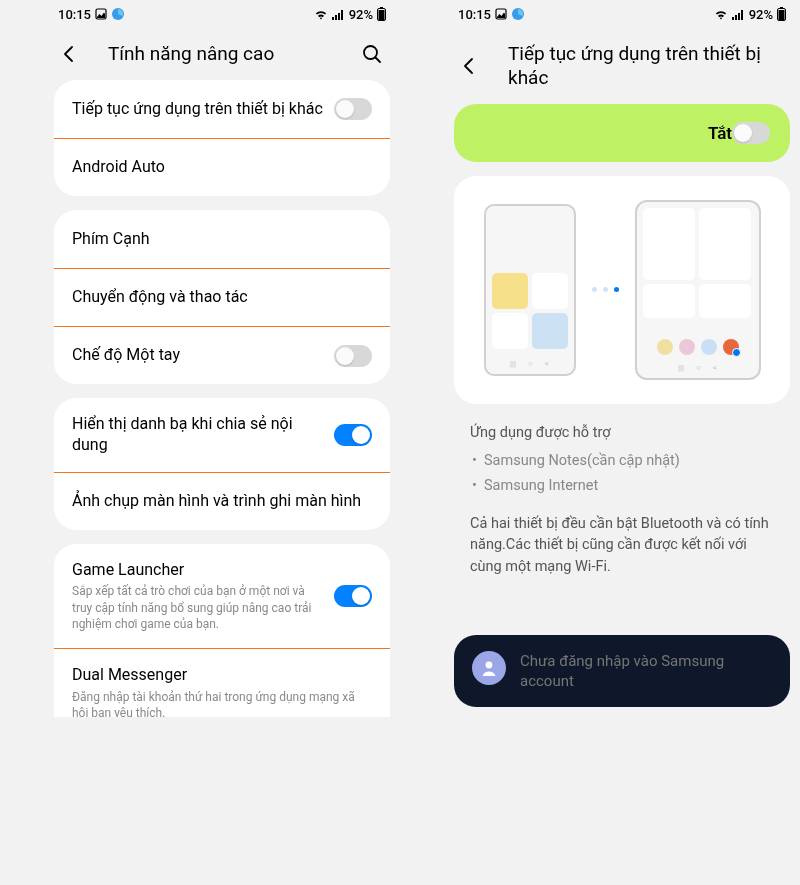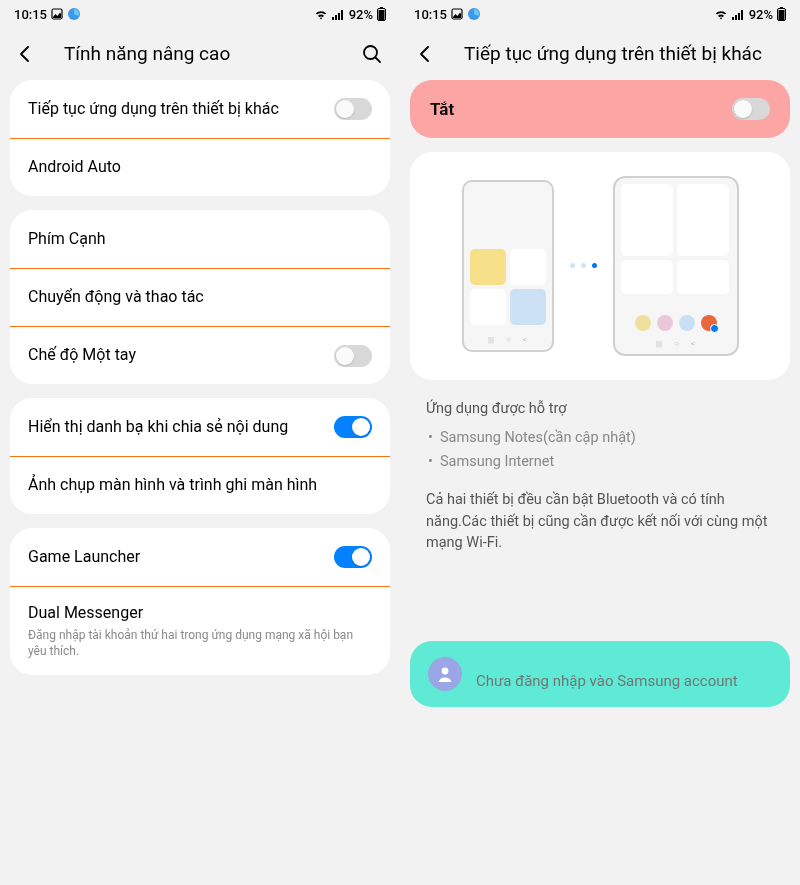--- a/index.html
+++ b/index.html
@@ -11,20 +11,21 @@
   display: flex;
   overflow: hidden;
 }
 .screen {
   width: 400px;
   height: 717px;
   background: #f2f2f2;
   display: flex;
   flex-direction: column;
   overflow: hidden;
+  margin-left: 44px;
 }
 .status-bar {
   height: 28px;
   display: flex;
   justify-content: space-between;
   align-items: center;
   padding: 0 14px;
   font-size: 13px;
   font-weight: 500;
   color: #000;
@@ -124,26 +125,26 @@
 .toggle.on {
   background: #0381fe;
 }
 .toggle.on::after {
   left: auto;
   right: 2px;
   background: #fff;
 }
 
 .toggle-row {
-  background: #fca5a5;
+  background: #bef264;
   border-radius: 22px;
   margin-bottom: 14px;
   padding: 18px 20px;
   display: flex;
-  justify-content: space-between;
+  justify-content: flex-end;
   align-items: center;
 }
 .toggle-label {
   font-size: 17px;
   font-weight: 600;
   color: #000;
 }
 .illustration-card {
   background: #fff;
   border-radius: 22px;
@@ -263,25 +264,25 @@
   position: relative;
 }
 .desc ul li::before {
   content: '•';
   position: absolute;
   left: -12px;
   color: #888;
 }
 .signin-banner {
   margin: 0 10px 10px;
-  background: #5eead4;
+  background: #0f172a;
   border-radius: 22px;
   padding: 16px 18px;
   display: flex;
-  align-items: flex-end;
+  align-items: flex-start;
   gap: 14px;
 }
 .signin-icon {
   width: 34px;
   height: 34px;
   border-radius: 50%;
   background: #9aa6e6;
   display: flex;
   align-items: center;
   justify-content: center;
@@ -399,20 +400,21 @@
         <div class="row-text">
             <div class="row-title">Ảnh chụp màn hình và trình ghi màn hình</div>
           </div>
       </div>
     </div>
 
     <div class="card">
       <div class="row">
         <div class="row-text">
           <div class="row-title">Game Launcher</div>
+          <div class="row-sub">Sắp xếp tất cả trò chơi của bạn ở một nơi và truy cập tính năng bổ sung giúp nâng cao trải nghiệm chơi game của bạn.</div>
         </div>
         <div class="toggle on"></div>
       </div>
       <div class="row">
         <div class="row-text">
           <div class="row-title">Dual Messenger</div>
           <div class="row-sub">Đăng nhập tài khoản thứ hai trong ứng dụng mạng xã hội bạn yêu thích.</div>
         </div>
       </div>
     </div>

